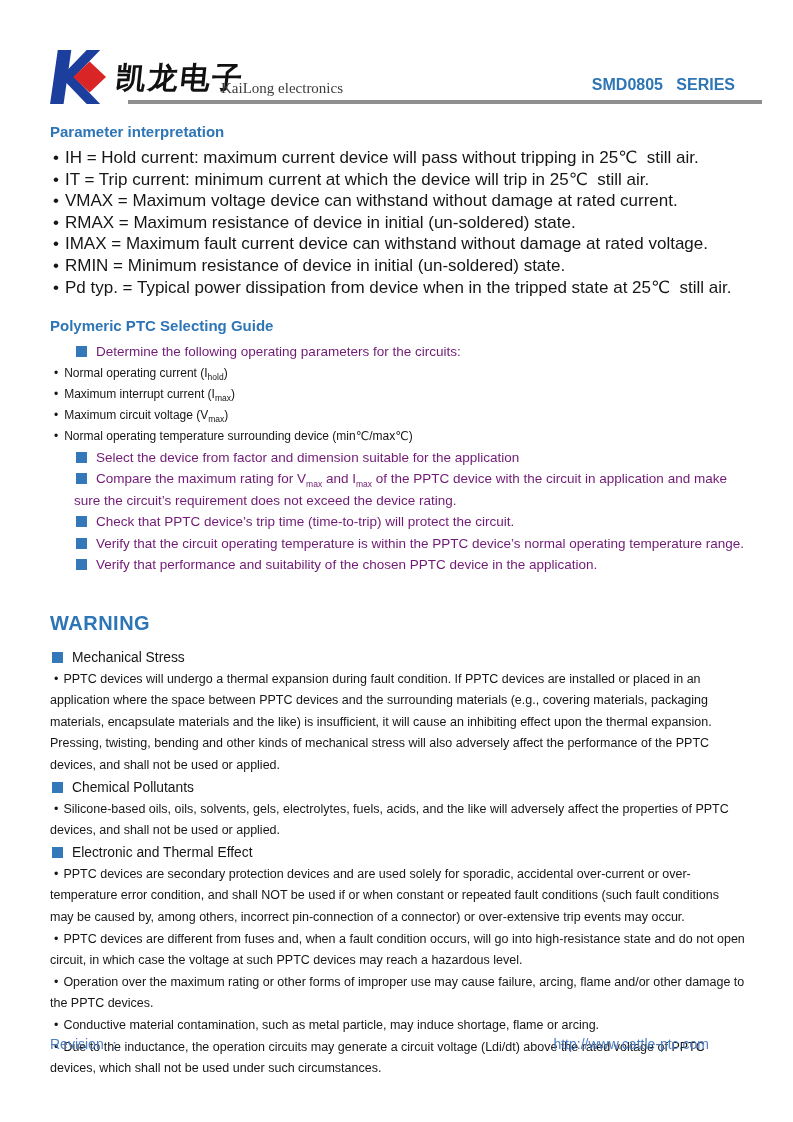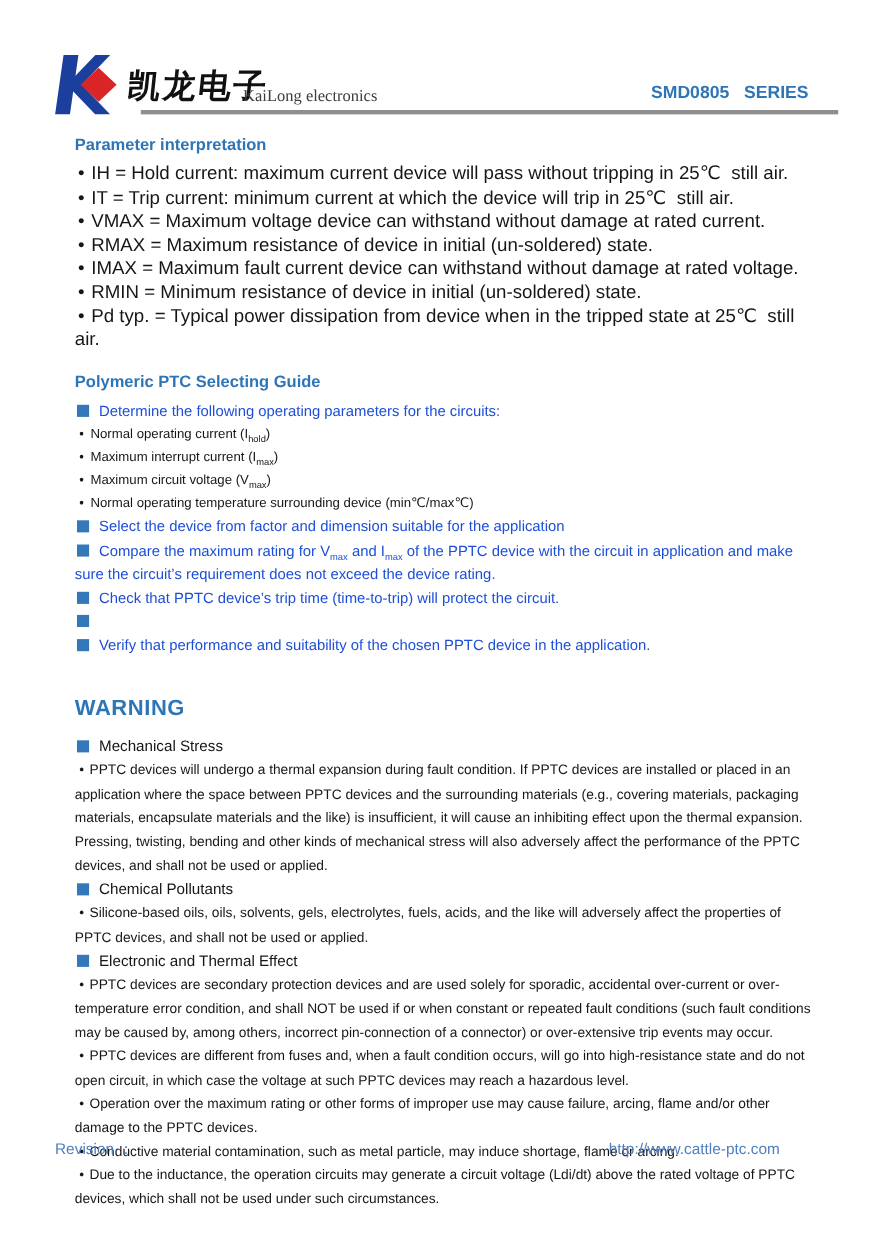--- a/index.html
+++ b/index.html
@@ -29,21 +29,21 @@
   }
   .series-title{
     position:absolute;right:58px;top:76px;
     color:#2e75b6;font-weight:bold;font-size:16px;white-space:pre;
   }
   .header-rule{
     position:absolute;left:128px;top:100px;width:634px;height:4px;
     background:#8f8f8f;
   }
   
-  .content{padding:0 48px 0 68px;}
+  .content{padding:0 48px 0 50px;}
   .sec-title{
     color:#2e75b6;font-weight:bold;font-size:15px;
     margin:19px 0 7px 0;
   }
   .warn-title{
     color:#2e75b6;font-weight:bold;font-size:20px;
     margin:36px 0 12px 0;letter-spacing:0.5px;
   }
   .dot-line{
     font-size:17px;line-height:21.6px;white-space:pre-wrap;color:#161616;
@@ -52,21 +52,21 @@
   .sub-line{
     font-size:12px;line-height:21px;color:#161616;
   }
   .sub-line .dot{margin:0 6px 0 4px;}
   .sub-line sub,.sq-line sub{font-size:8.5px;line-height:0;}
   .sq{
     display:inline-block;width:11px;height:11px;background:#3578b9;
     margin:0 9px 0 2px;vertical-align:-1px;
   }
   .sq-line{
-    font-size:13.5px;line-height:21.5px;color:#1d4ed8;
+    font-size:13.5px;line-height:21.5px;color:#701a75;margin-left:24px;
   }
   .wp{
     font-size:12.5px;line-height:21.6px;color:#161616;margin:0;
   }
   .wp .dot{margin:0 5px 0 4px;}
   .sq-head{font-size:13.8px;line-height:22px;color:#161616;}
   
   .footer{
     position:absolute;left:50px;right:84px;top:1036px;
     display:flex;justify-content:space-between;align-items:baseline;
@@ -107,21 +107,21 @@
     <div style="margin-top:3px;">
       <div class="sec-title">Polymeric PTC Selecting Guide</div>
       <div class="sq-line"><span class="sq"></span><span>Determine the following operating parameters for the circuits:</span></div>
       <div class="sub-line"><span class="dot">•</span><span>Normal operating current (I<sub>hold</sub>)</span></div>
       <div class="sub-line"><span class="dot">•</span><span>Maximum interrupt current (I<sub>max</sub>)</span></div>
       <div class="sub-line"><span class="dot">•</span><span>Maximum circuit voltage (V<sub>max</sub>)</span></div>
       <div class="sub-line"><span class="dot">•</span><span>Normal operating temperature surrounding device (min℃/max℃)</span></div>
       <div class="sq-line"><span class="sq"></span><span>Select the device from factor and dimension suitable for the application</span></div>
       <div class="sq-line"><span class="sq"></span><span>Compare the maximum rating for V<sub>max</sub> and I<sub>max</sub> of the PPTC device with the circuit in application and make sure the circuit’s requirement does not exceed the device rating.</span></div>
       <div class="sq-line"><span class="sq"></span><span>Check that PPTC device’s trip time (time-to-trip) will protect the circuit.</span></div>
-      <div class="sq-line"><span class="sq"></span></div>
+      <div class="sq-line"><span class="sq"></span><span>Verify that the circuit operating temperature is within the PPTC device’s normal operating temperature range.</span></div>
       <div class="sq-line"><span class="sq"></span><span>Verify that performance and suitability of the chosen PPTC device in the application.</span></div>
     </div>
 
     <div>
       <div class="warn-title">WARNING</div>
 
       <div class="sq-head"><span class="sq"></span><span>Mechanical Stress</span></div>
       <p class="wp"><span class="dot">•</span><span>PPTC devices will undergo a thermal expansion during fault condition. If PPTC devices are installed or placed in an application where the space between PPTC devices and the surrounding materials (e.g., covering materials, packaging materials, encapsulate materials and the like) is insufficient, it will cause an inhibiting effect upon the thermal expansion. Pressing, twisting, bending and other kinds of mechanical stress will also adversely affect the performance of the PPTC devices, and shall not be used or applied.</span></p>
 
       <div class="sq-head"><span class="sq"></span><span>Chemical Pollutants</span></div>

